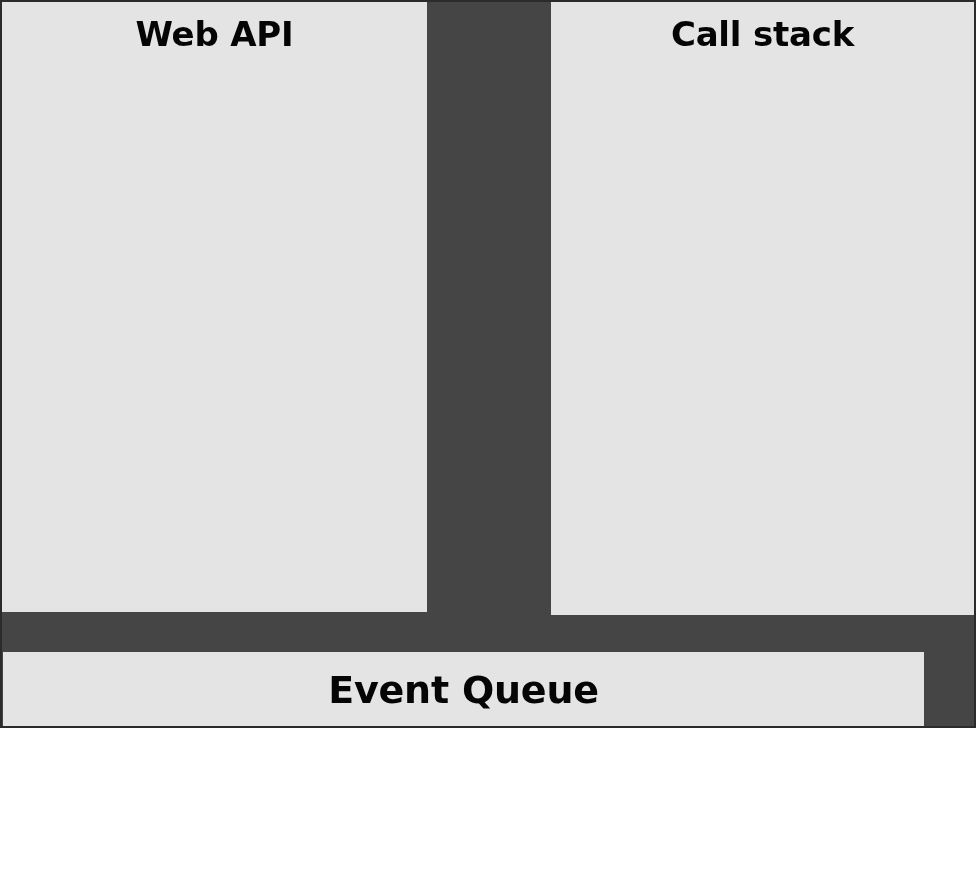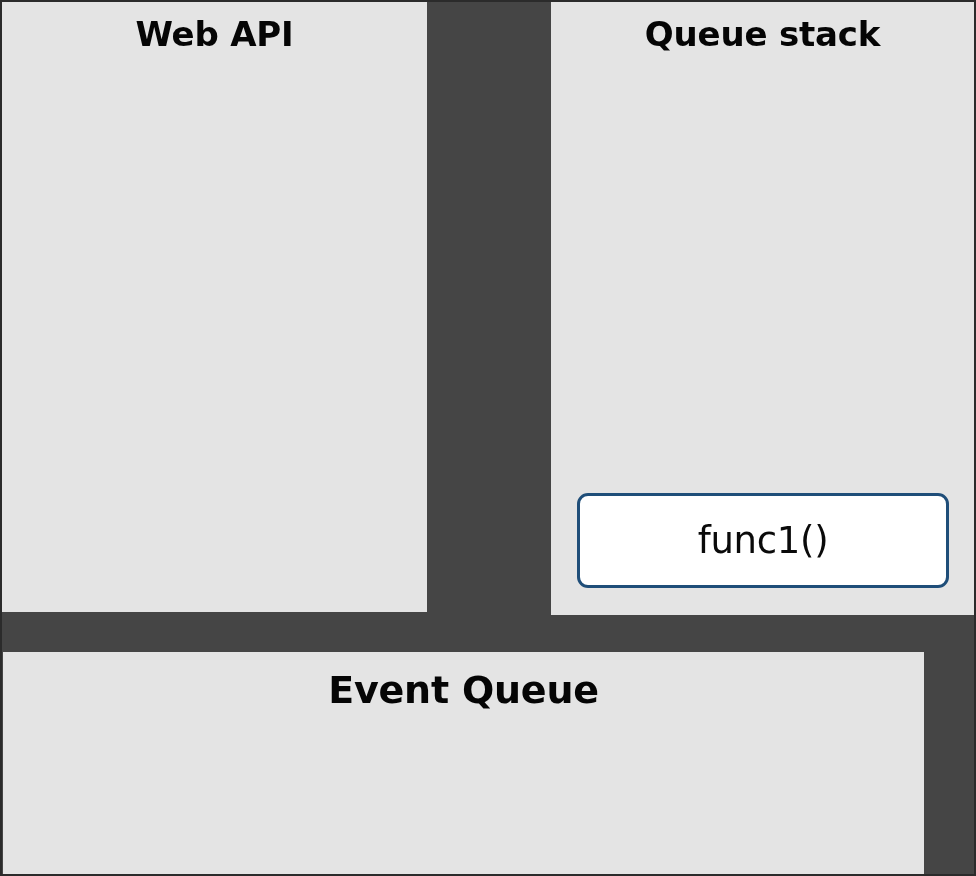--- a/index.html
+++ b/index.html
@@ -4,21 +4,21 @@
 <title>Event Loop Diagram</title>
 <style>
   html, body {
     margin: 0;
     padding: 0;
     background: #ffffff;
   }
   #canvas {
     position: relative;
     width: 976px;
-    height: 876px;
+    height: 728px;
     background: #454545;
     box-sizing: border-box;
     border: 2px solid #2b2b2b;
     overflow: hidden;
     font-family: "DejaVu Sans", "Liberation Sans", sans-serif;
   }
   .panel {
     position: absolute;
     background: #e4e4e4;
     box-sizing: border-box;
@@ -98,24 +98,21 @@
 </head>
 <body>
 
 <div id="canvas">
 
   <div class="panel" id="web-api-panel">
     <div class="panel-title">Web API</div>
   </div>
 
   <div class="panel" id="call-stack-panel">
-    <div class="panel-title">Queue stack</div>
+    <div class="panel-title">Call stack</div>
 
-    <div class="stack-frame" id="call-stack-frame-0">
-      <span class="stack-frame-label">func1()</span>
-    </div>
   </div>
 
   <div class="panel" id="event-queue-panel">
     <div class="panel-title">Event Queue</div>
   </div>
 
 </div>
 
 </body></html>

